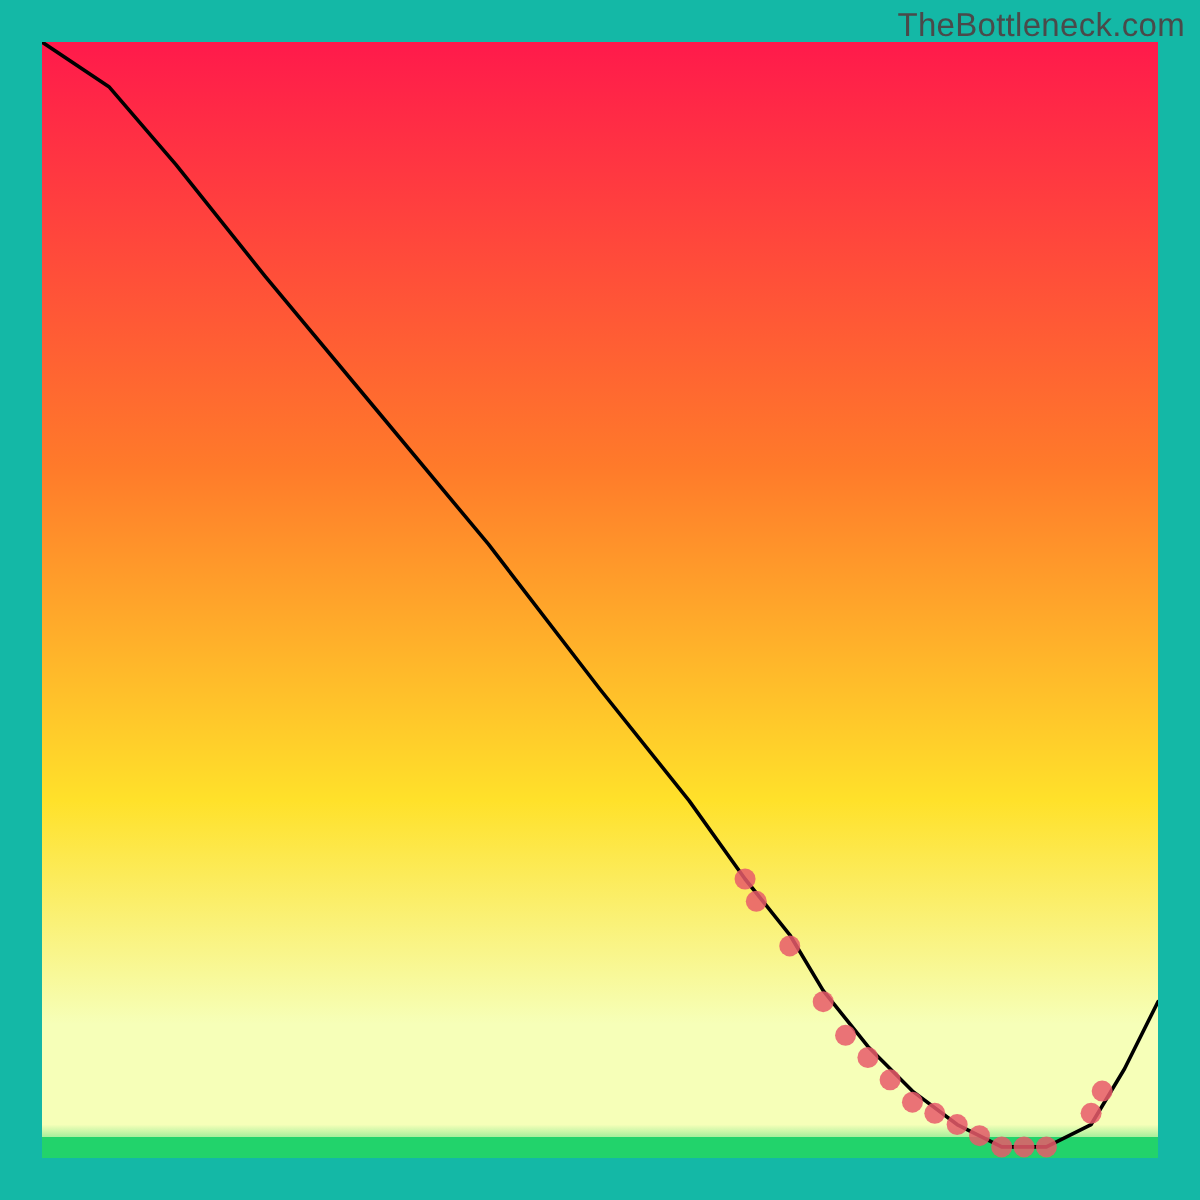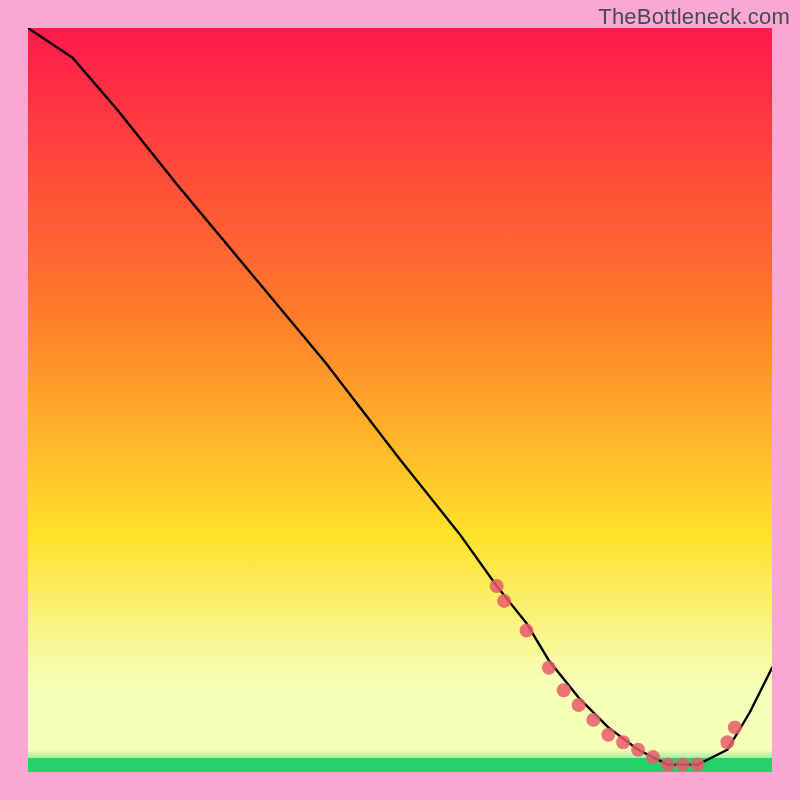--- a/index.html
+++ b/index.html
@@ -7,21 +7,21 @@
     padding: 0;
     background: #000;
     width: 800px;
     height: 800px;
     position: relative;
     font-family: Arial, sans-serif;
   }
   .outer {
     width: 800px;
     height: 800px;
-    background: #f9a8d4;
+    background: #14b8a6;
     position: relative;
   }
   .watermark {
     position: absolute;
     top: 4px;
     right: 10px;
     color: #4a4a4a;
     font-size: 22px;
     font-weight: 500;
     z-index: 10;

